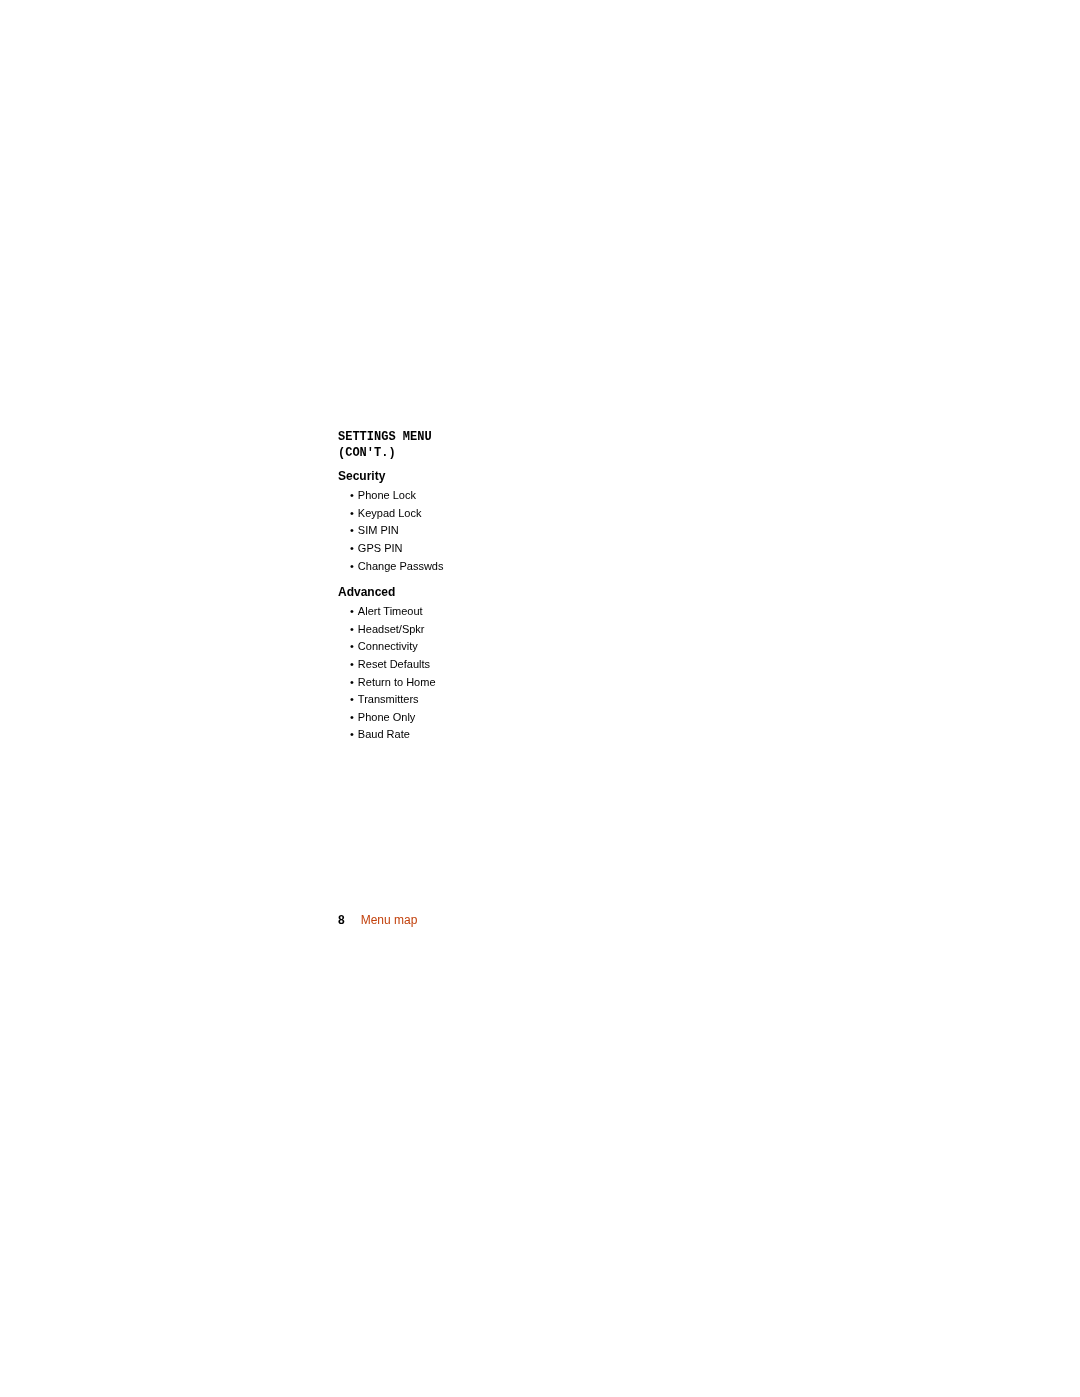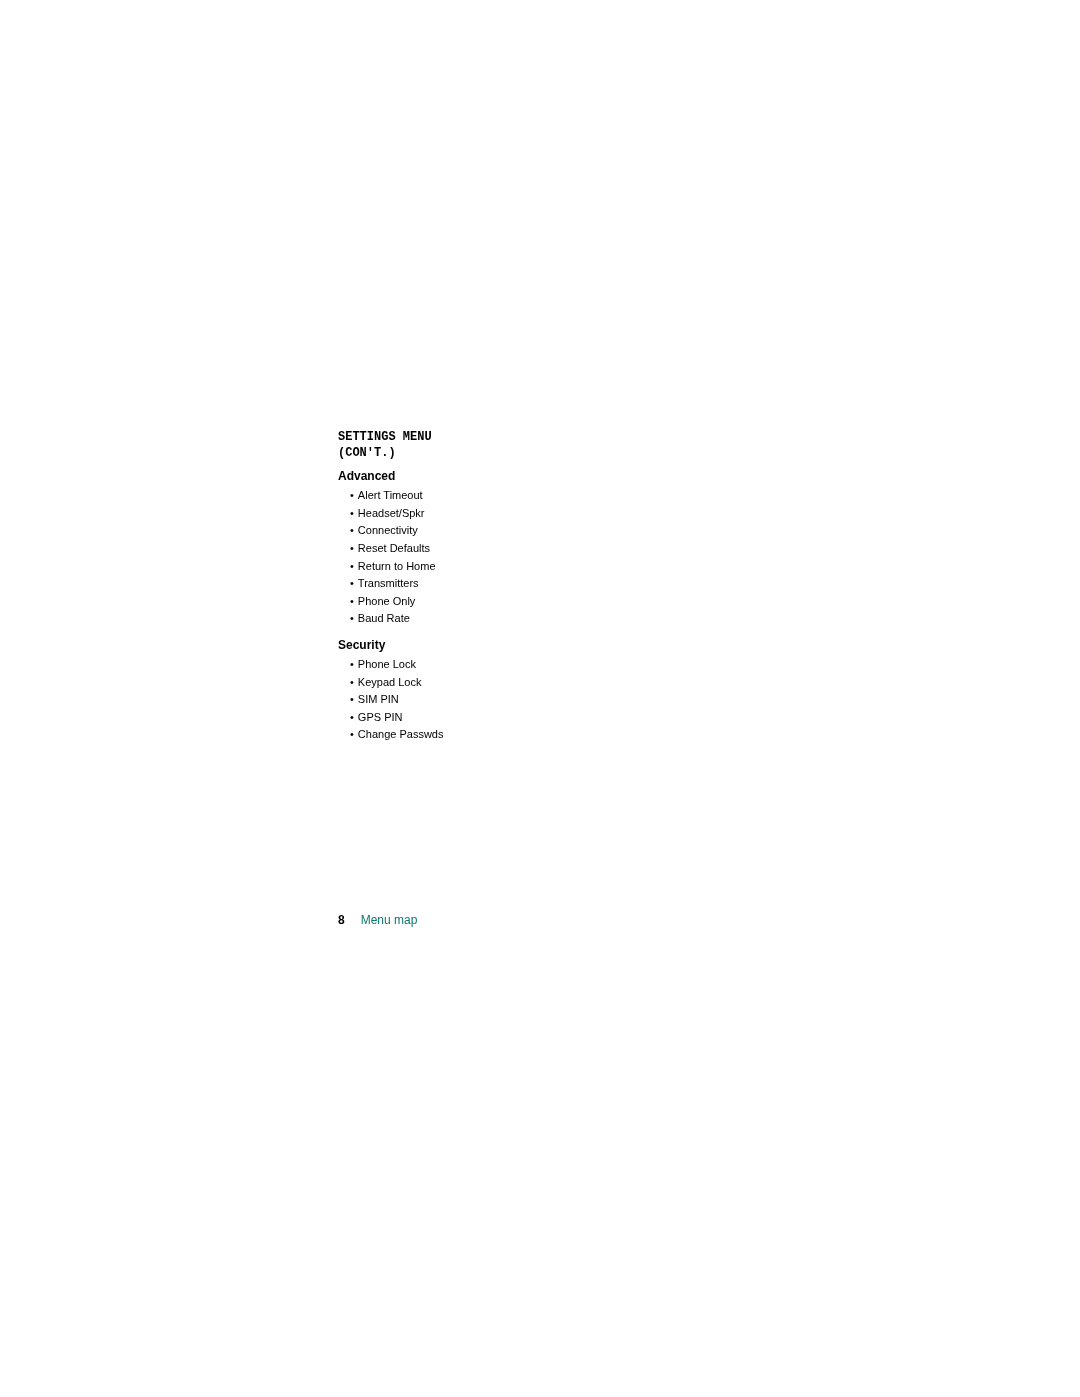--- a/index.html
+++ b/index.html
@@ -71,30 +71,51 @@
       gap: 16px;
     }
 
     .page-number {
       font-weight: bold;
       font-size: 12px;
     }
 
     .page-label {
       font-size: 12px;
-      color: #0f766e;
+      color: #c2410c;
     }
   </style>
 </head>
 <body>
 
 <div class="page-content">
   <div class="settings-title">
     <span>SETTINGS MENU</span><br>
     <span>(CON'T.)</span>
+  </div>
+
+  <div class="section">
+    <div class="section-heading">Security</div>
+    <ul class="bullet-list">
+      <li>
+          <span>Phone Lock</span>
+        </li>
+      <li>
+          <span>Keypad Lock</span>
+        </li>
+      <li>
+          <span>SIM PIN</span>
+        </li>
+      <li>
+          <span>GPS PIN</span>
+        </li>
+      <li>
+          <span>Change Passwds</span>
+        </li>
+    </ul>
   </div>
 
   <div class="section">
     <div class="section-heading">Advanced</div>
     <ul class="bullet-list">
       <li>
           <span>Alert Timeout</span>
         </li>
       <li>
           <span>Headset/Spkr</span>
@@ -112,39 +133,18 @@
           <span>Transmitters</span>
         </li>
       <li>
           <span>Phone Only</span>
         </li>
       <li>
           <span>Baud Rate</span>
         </li>
     </ul>
   </div>
-
-  <div class="section">
-    <div class="section-heading">Security</div>
-    <ul class="bullet-list">
-      <li>
-          <span>Phone Lock</span>
-        </li>
-      <li>
-          <span>Keypad Lock</span>
-        </li>
-      <li>
-          <span>SIM PIN</span>
-        </li>
-      <li>
-          <span>GPS PIN</span>
-        </li>
-      <li>
-          <span>Change Passwds</span>
-        </li>
-    </ul>
-  </div>
 </div>
 
 <div class="page-footer">
   <span class="page-number">8</span>
   <span class="page-label">Menu map</span>
 </div>
 
 </body></html>

